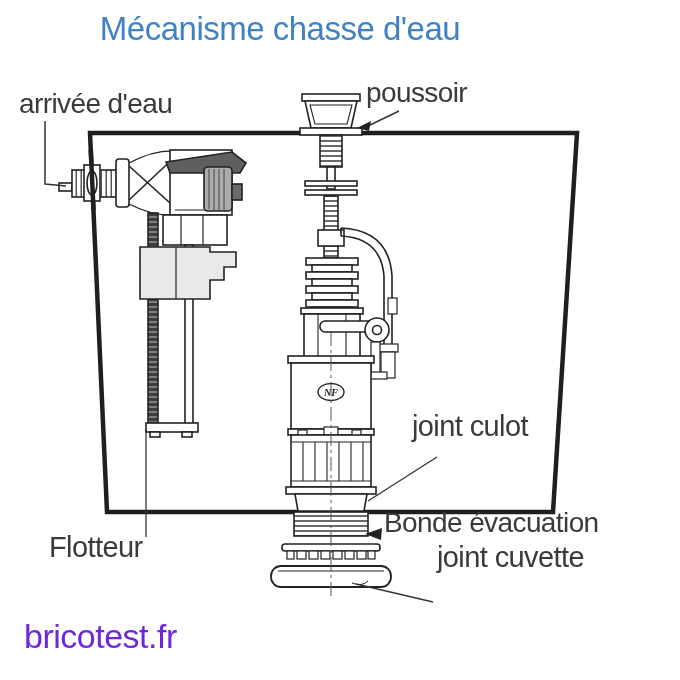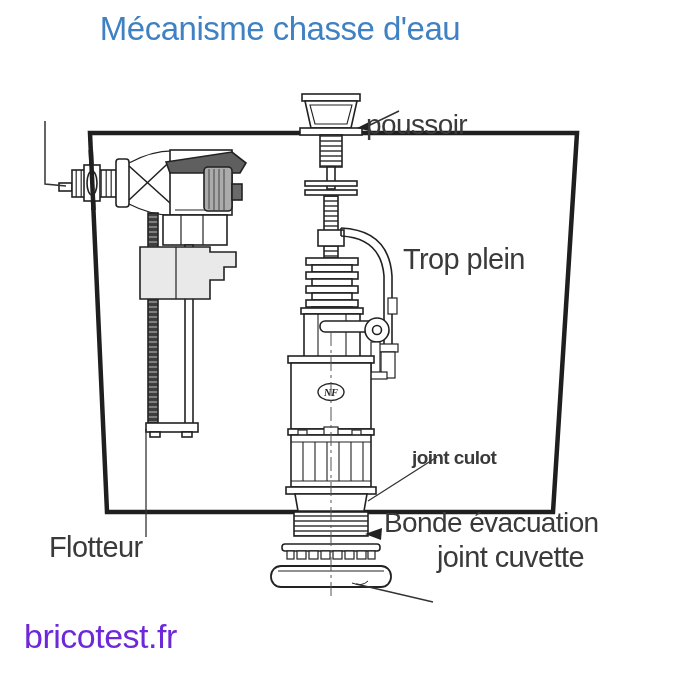--- a/index.html
+++ b/index.html
@@ -14,23 +14,23 @@
   }
   .title{
     position:absolute;left:0;top:12px;width:560px;text-align:center;
     font-size:33px;font-weight:500;letter-spacing:-0.5px;color:#3f81c2;line-height:1;
   }
   .watermark{
     position:absolute;left:24px;top:619px;font-size:34px;font-weight:500;
     letter-spacing:-0.5px;color:#6d28d9;line-height:1;
   }
   .l-arrivee{left:19px;top:90px;}
-  .l-poussoir{left:366px;top:79px;margin-top:32px;}
+  .l-poussoir{left:366px;top:79px;}
   .l-tropplein{left:403px;top:245px;font-size:29px;}
-  .l-jointculot{left:412px;top:448px;font-size:19px;font-weight:bold;}
+  .l-jointculot{left:412px;top:412px;font-size:29px;}
   .l-bonde{left:384px;top:509px;}
   .l-flotteur{left:32px;top:533px;font-size:29px;margin-left:17px;}
   .l-jointcuvette{left:437px;top:543px;font-size:29px;}
 </style>
 </head>
 <body>
 
 <div id="stage">
 
   <svg id="diagram-svg" viewBox="0 0 680 680">
@@ -202,20 +202,20 @@
       <line x1="399" y1="111" x2="368" y2="126" stroke-width="1.5"></line>
       <polygon points="357,128 371,121 369,131" fill="#222" stroke="none"></polygon>
       <line x1="437" y1="457" x2="368" y2="501" stroke-width="1.3"></line>
       <polygon points="365,534 382,528 381,540" fill="#222" stroke="none"></polygon>
       <line x1="146" y1="429" x2="146" y2="537" stroke-width="1.3"></line>
       <line x1="356" y1="584" x2="433" y2="602" stroke-width="1.3"></line>
     </g>
   </svg>
 
   <div class="title">Mécanisme chasse d'eau</div>
+  <div class="lbl l-arrivee">arrivée d'eau</div>
   <div class="lbl l-poussoir">poussoir</div>
-  <div class="lbl l-tropplein">Trop plein</div>
   <div class="lbl l-jointculot">joint culot</div>
   <div class="lbl l-bonde">Bonde évacuation</div>
   <div class="lbl l-flotteur">Flotteur</div>
   <div class="lbl l-jointcuvette">joint cuvette</div>
   <div class="watermark">bricotest.fr</div>
 </div>
 
 </body></html>

